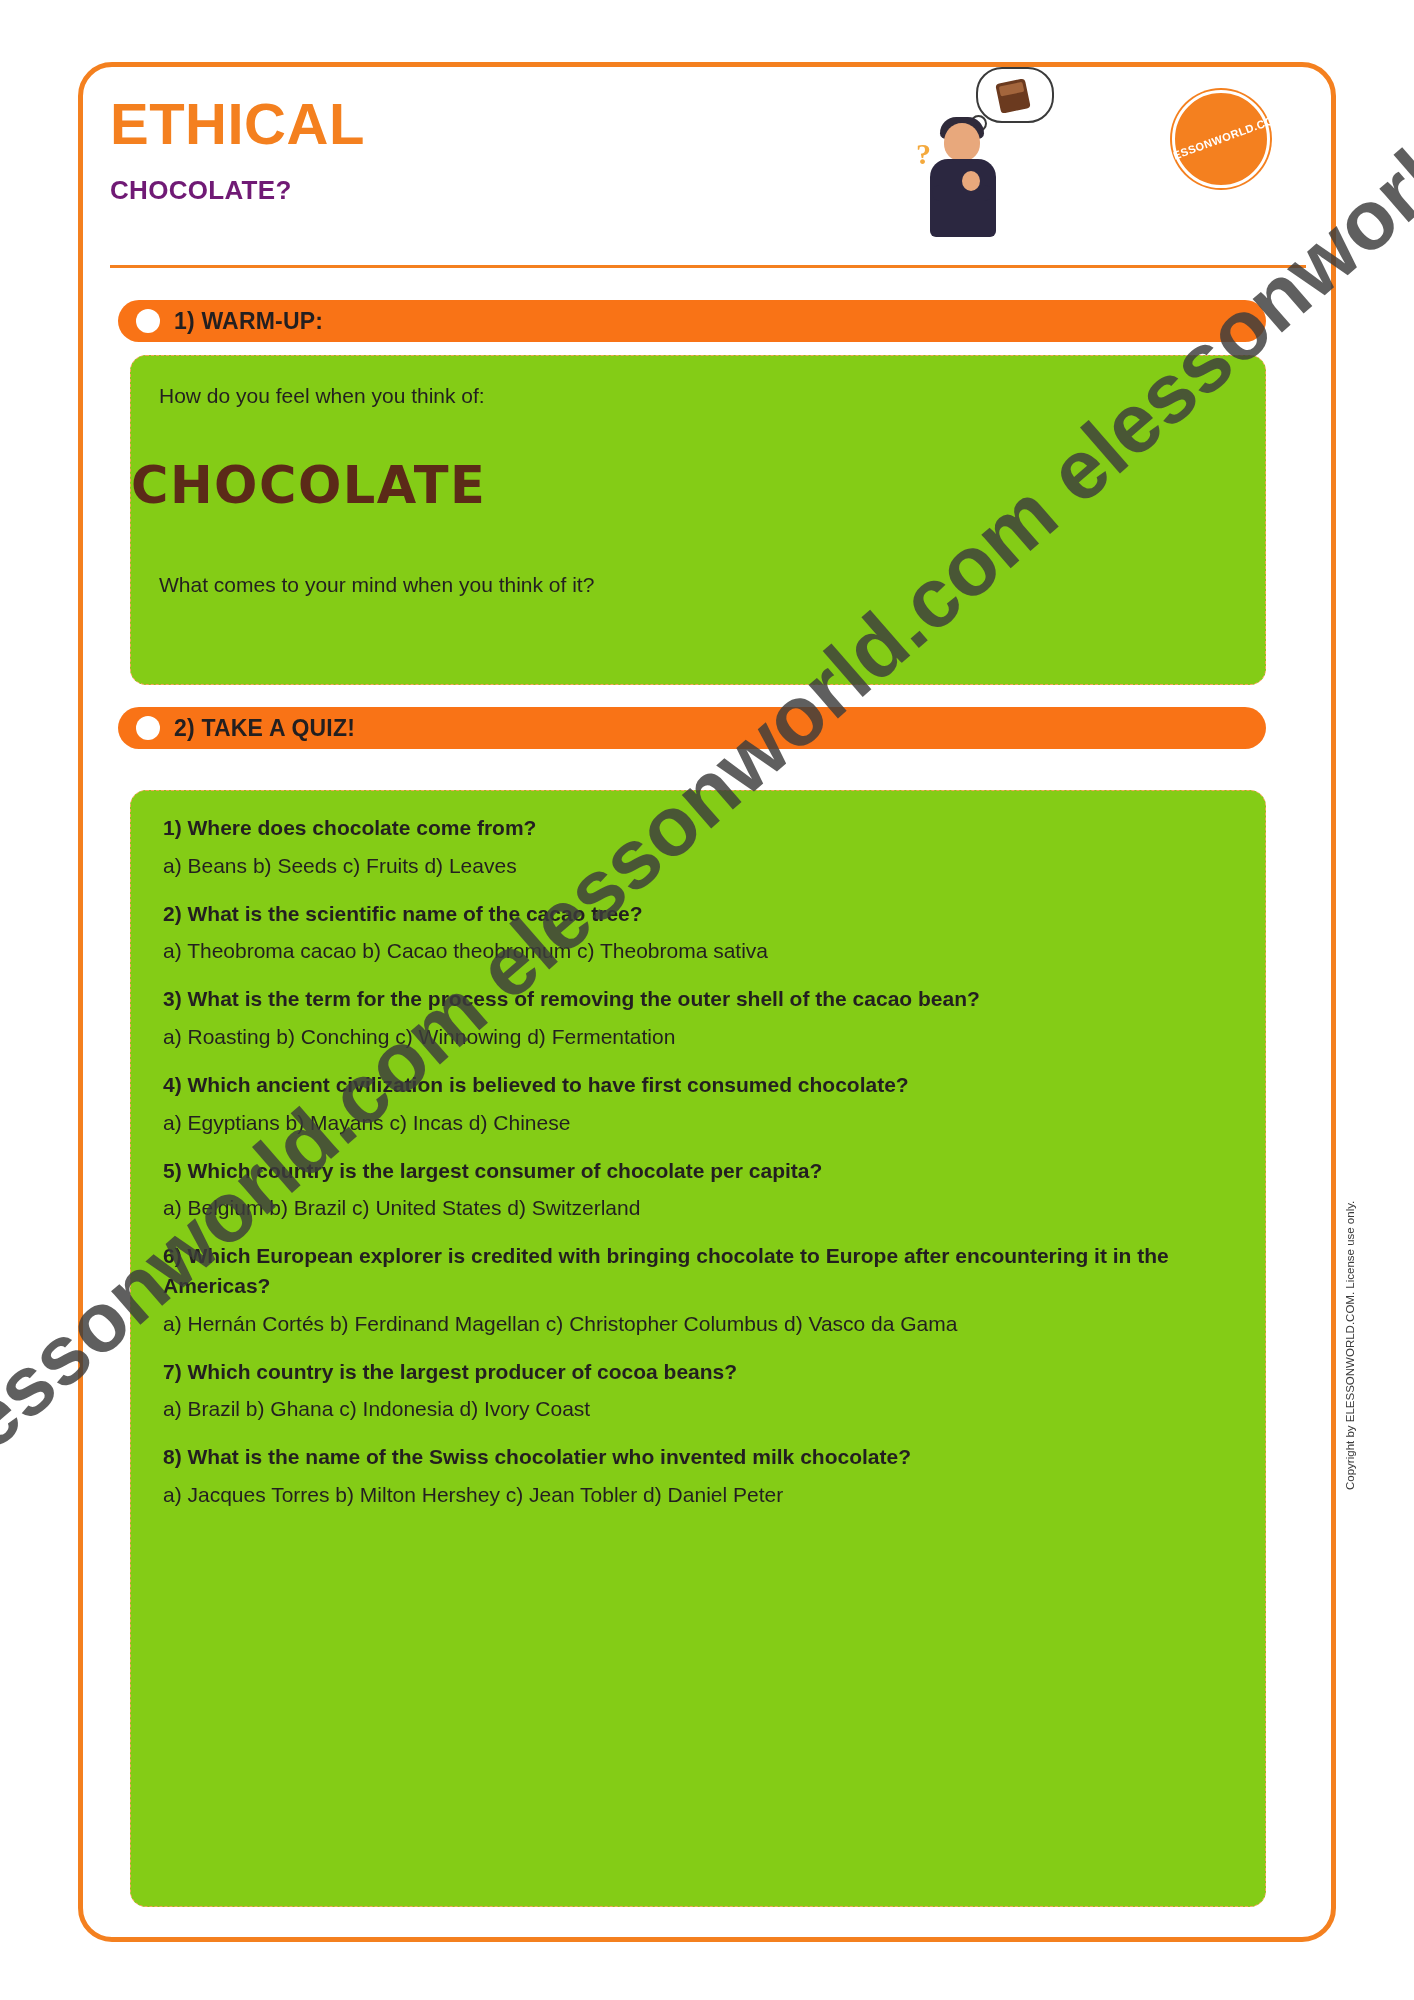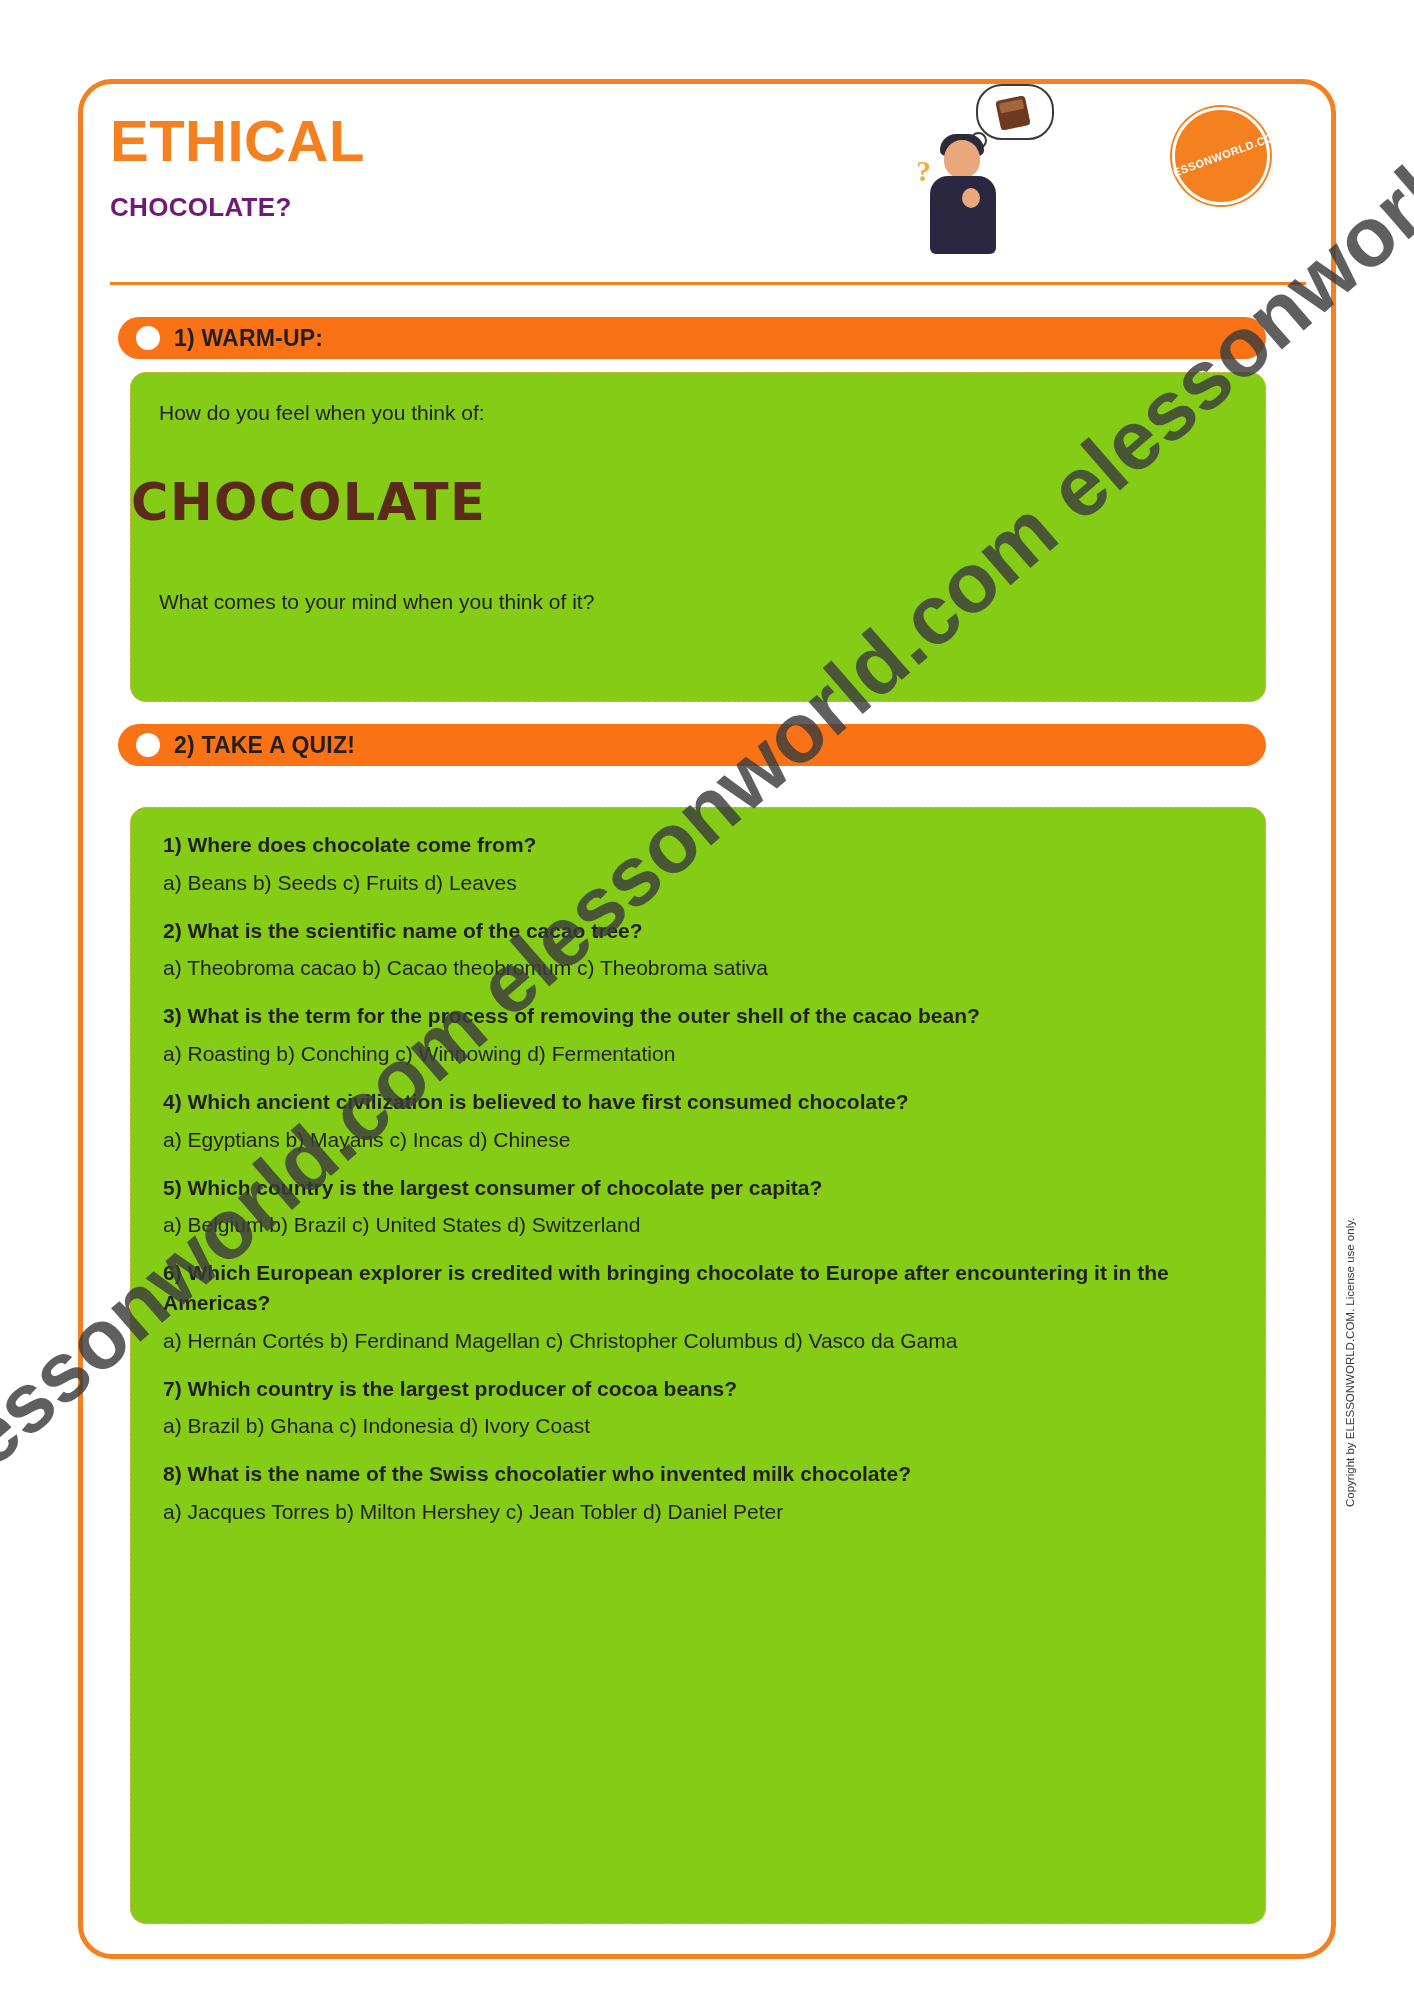--- a/index.html
+++ b/index.html
@@ -14,21 +14,20 @@
     font-family: "Liberation Sans", sans-serif;
     overflow: hidden;
   }
 
   .page {
     position: absolute;
     left: 0; top: 0;
     width: 1414px;
     height: 1724px;
     background: #ffffff;
-    margin-top: 17px;
   }
 
   
   .frame {
     position: absolute;
     left: 78px;
     top: 62px;
     width: 1258px;
     height: 1880px;
     border: 5px solid #F4801F;

